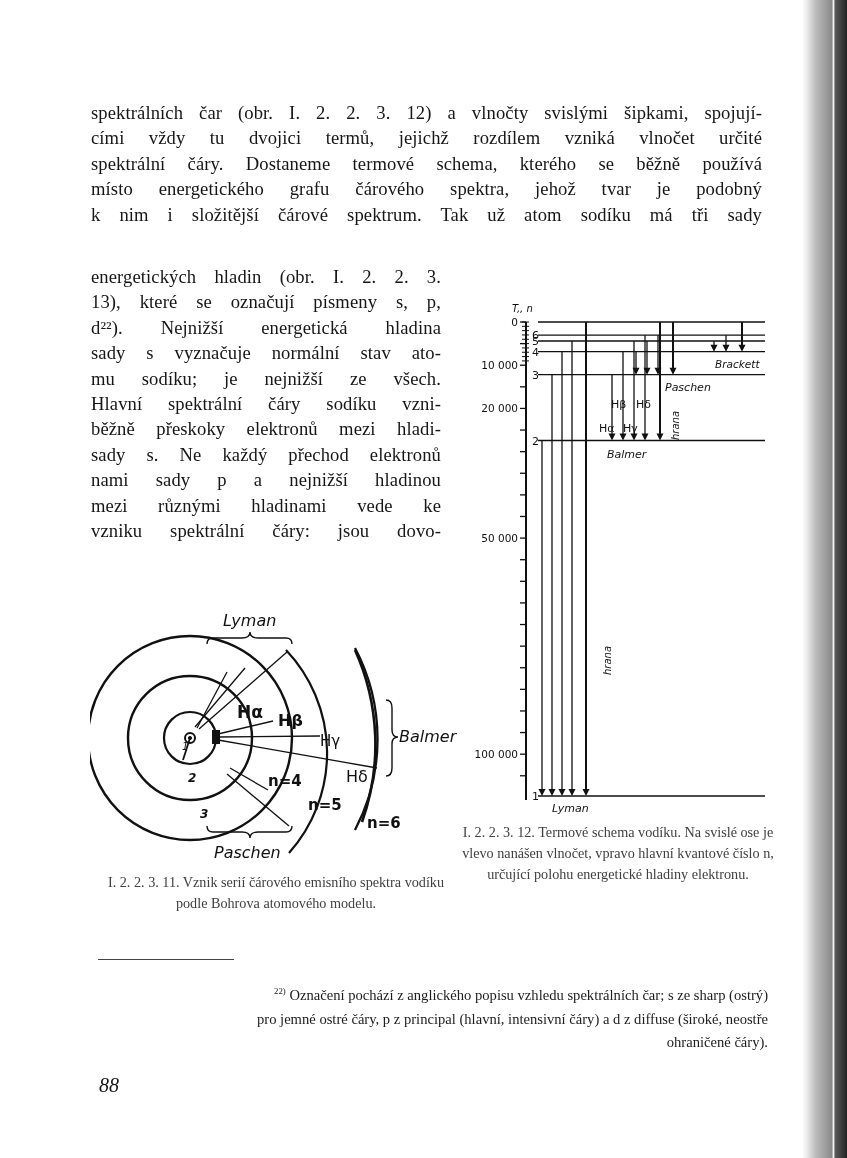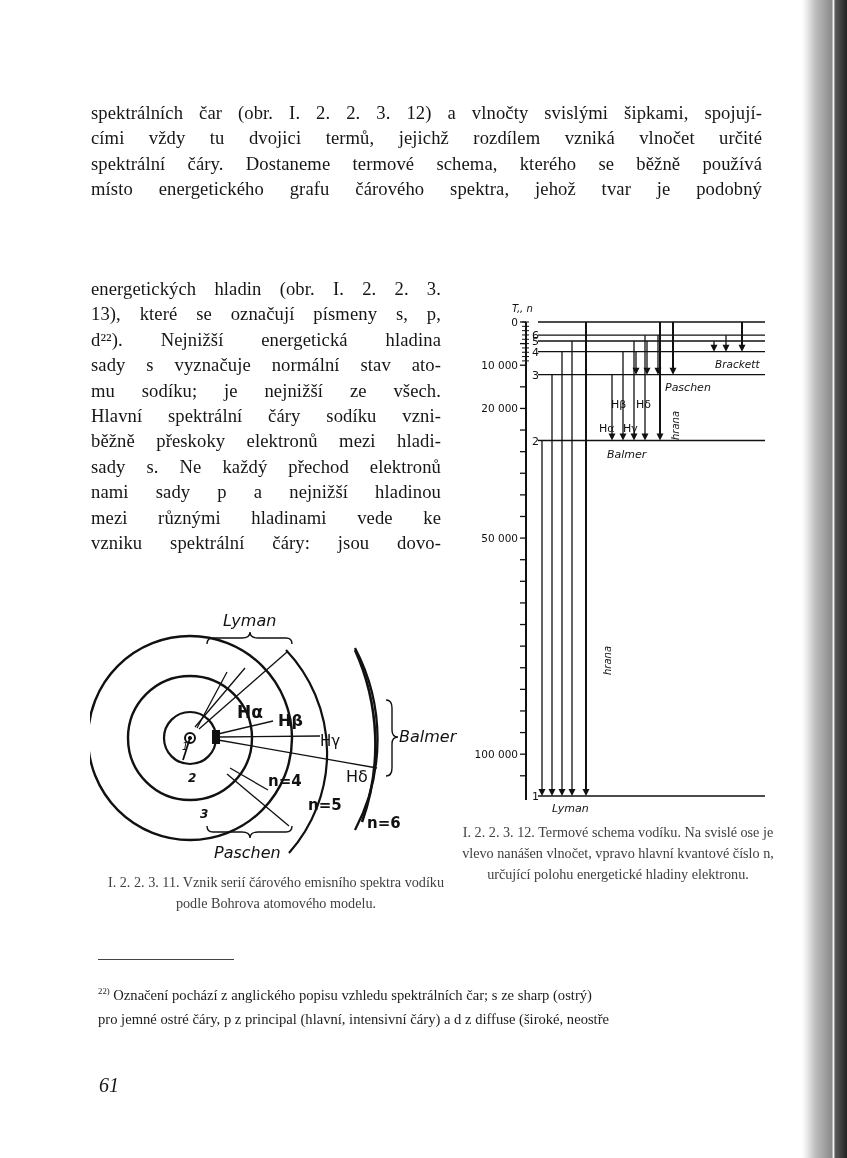--- a/index.html
+++ b/index.html
@@ -12,44 +12,45 @@
   .binding {
     position:absolute; left:802px; top:0; width:45px; height:1158px;
     background:linear-gradient(to right,#ffffff 0%,#e8e8e8 12%,#bdbdbd 30%,#9a9a9a 55%,#8a8a8a 66%,#f2f2f2 70%,#5a5a5a 74%,#222 100%);
   }
   .para {
     position:absolute; font-size:18.6px; line-height:25.4px;
     text-align:justify; text-align-last:justify; letter-spacing:0.1px;
   }
   .para .ln { display:block; white-space:nowrap; text-align:justify; text-align-last:justify; }
   #p-main { left:91px; top:86px; width:671px;margin-top:14px; }
-  #p-side { left:91px; top:276px; width:350px; }
+  #p-side { left:91px; top:264px; width:350px; }
   .caption {
     position:absolute; font-size:14.2px; line-height:21px; text-align:center; color:#404040;
   }
   #cap-11 { left:98px; top:872px; width:356px; }
   #cap-12 { left:462px; top:822px; width:312px; }
   .fn-rule { position:absolute; left:98px; top:959px; width:136px; height:1px; background:#444; }
   #footnote { position:absolute; left:98px; top:984px; width:670px; font-size:14.6px; line-height:23.5px; color:#1c1c1c; }
-  #footnote .ln { display:block; white-space:nowrap; }
+  #footnote .ln { display:block; white-space:nowrap;text-align:right; }
   #page-num { position:absolute; left:99px; top:1074px; font-size:20px; font-style:italic; }
   sup { font-size:0.6em; line-height:0; }
   svg text { font-family:"DejaVu Sans","Liberation Sans",sans-serif; fill:#111; }
   svg .it { font-style:italic; }
 </style>
 </head>
 <body>
 
 <div class="binding"></div>
 
 <div class="para" id="p-main">
   <span class="ln">spektrálních čar (obr. I. 2. 2. 3. 12) a vlnočty svislými šipkami, spojují-</span>
   <span class="ln">cími vždy tu dvojici termů, jejichž rozdílem vzniká vlnočet určité</span>
   <span class="ln">spektrální čáry. Dostaneme termové schema, kterého se běžně používá</span>
   <span class="ln">místo energetického grafu čárového spektra, jehož tvar je podobný</span>
+  <span class="ln">k nim i složitější čárové spektrum. Tak už atom sodíku má tři sady</span>
 </div>
 
 <div class="para" id="p-side">
   <span class="ln">energetických hladin (obr. I. 2. 2. 3.</span>
   <span class="ln">13), které se označují písmeny s, p,</span>
   <span class="ln">d²²). Nejnižší energetická hladina</span>
   <span class="ln">sady s vyznačuje normální stav ato-</span>
   <span class="ln">mu sodíku; je nejnižší ze všech.</span>
   <span class="ln">Hlavní spektrální čáry sodíku vzni-</span>
   <span class="ln">běžně přeskoky elektronů mezi hladi-</span>
@@ -209,15 +210,16 @@
   <text class="it" x="0" y="0" font-size="10" transform="translate(219,140) rotate(-90)">hrana</text>
   <text class="it" x="0" y="0" font-size="10" transform="translate(151,375) rotate(-90)">hrana</text>
 </svg>
 
 <div class="caption" id="cap-12">I. 2. 2. 3. 12. Termové schema vodíku. Na svislé ose je vlevo nanášen vlnočet, vpravo hlavní kvantové číslo n, určující polohu energetické hladiny elektronu.</div>
 
 <div class="fn-rule"></div>
 <div id="footnote">
   <span class="ln"><sup>22)</sup> <span>Označení pochází z anglického popisu vzhledu spektrálních čar; s ze sharp (ostrý)</span></span>
   <span class="ln">pro jemné ostré čáry, p z principal (hlavní, intensivní čáry) a d z diffuse (široké, neostře</span>
+  <span class="ln">ohraničené čáry).</span>
 </div>
 
-<div id="page-num">61</div>
+<div id="page-num">88</div>
 
 </body></html>

